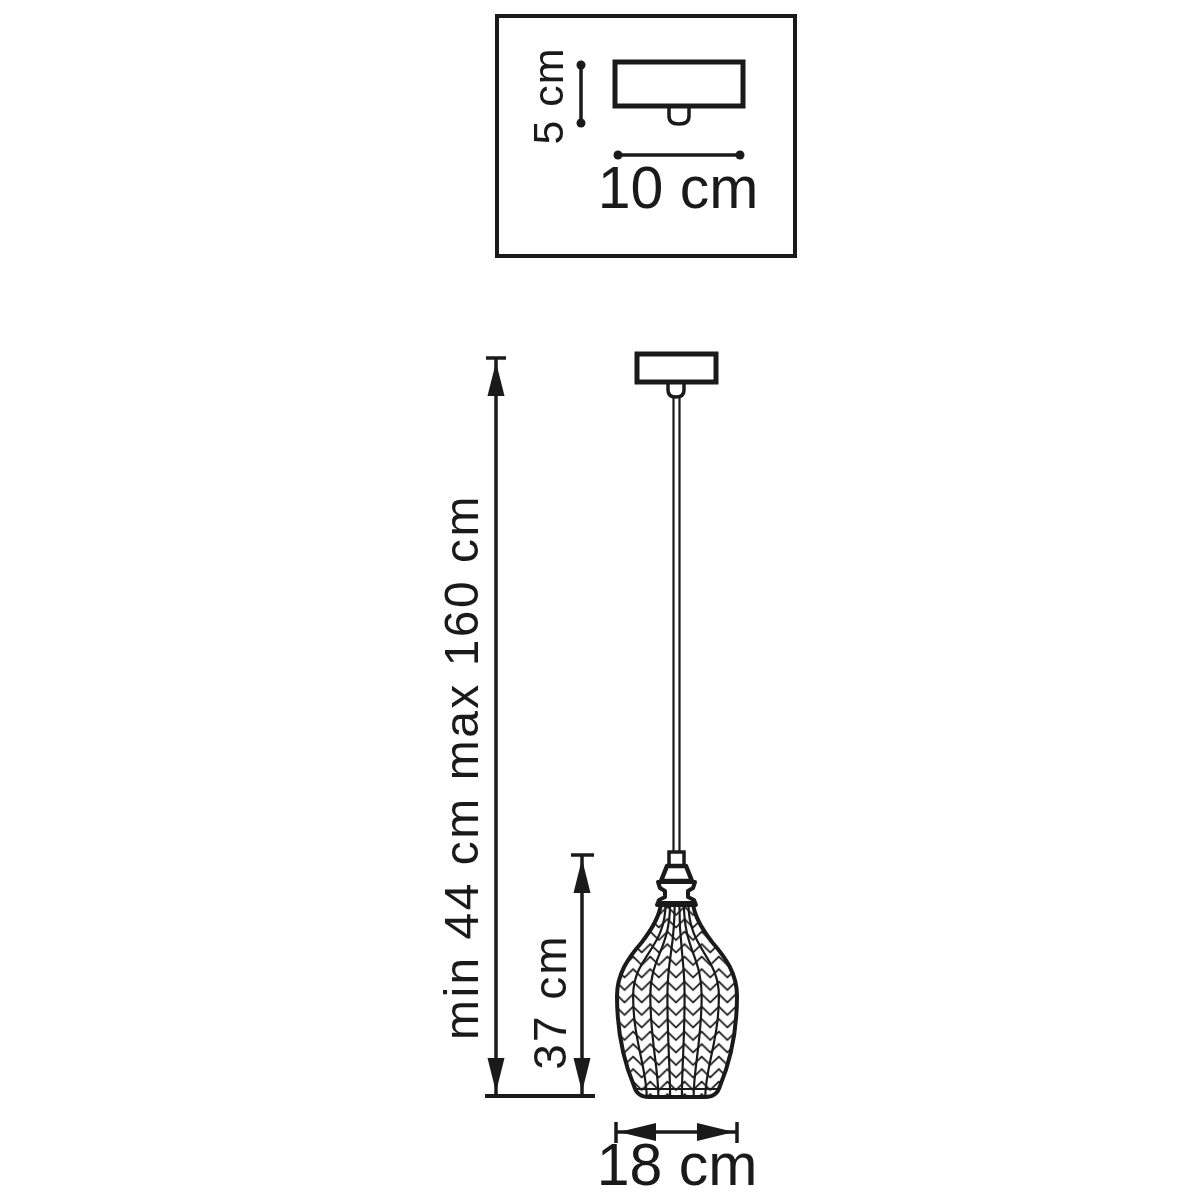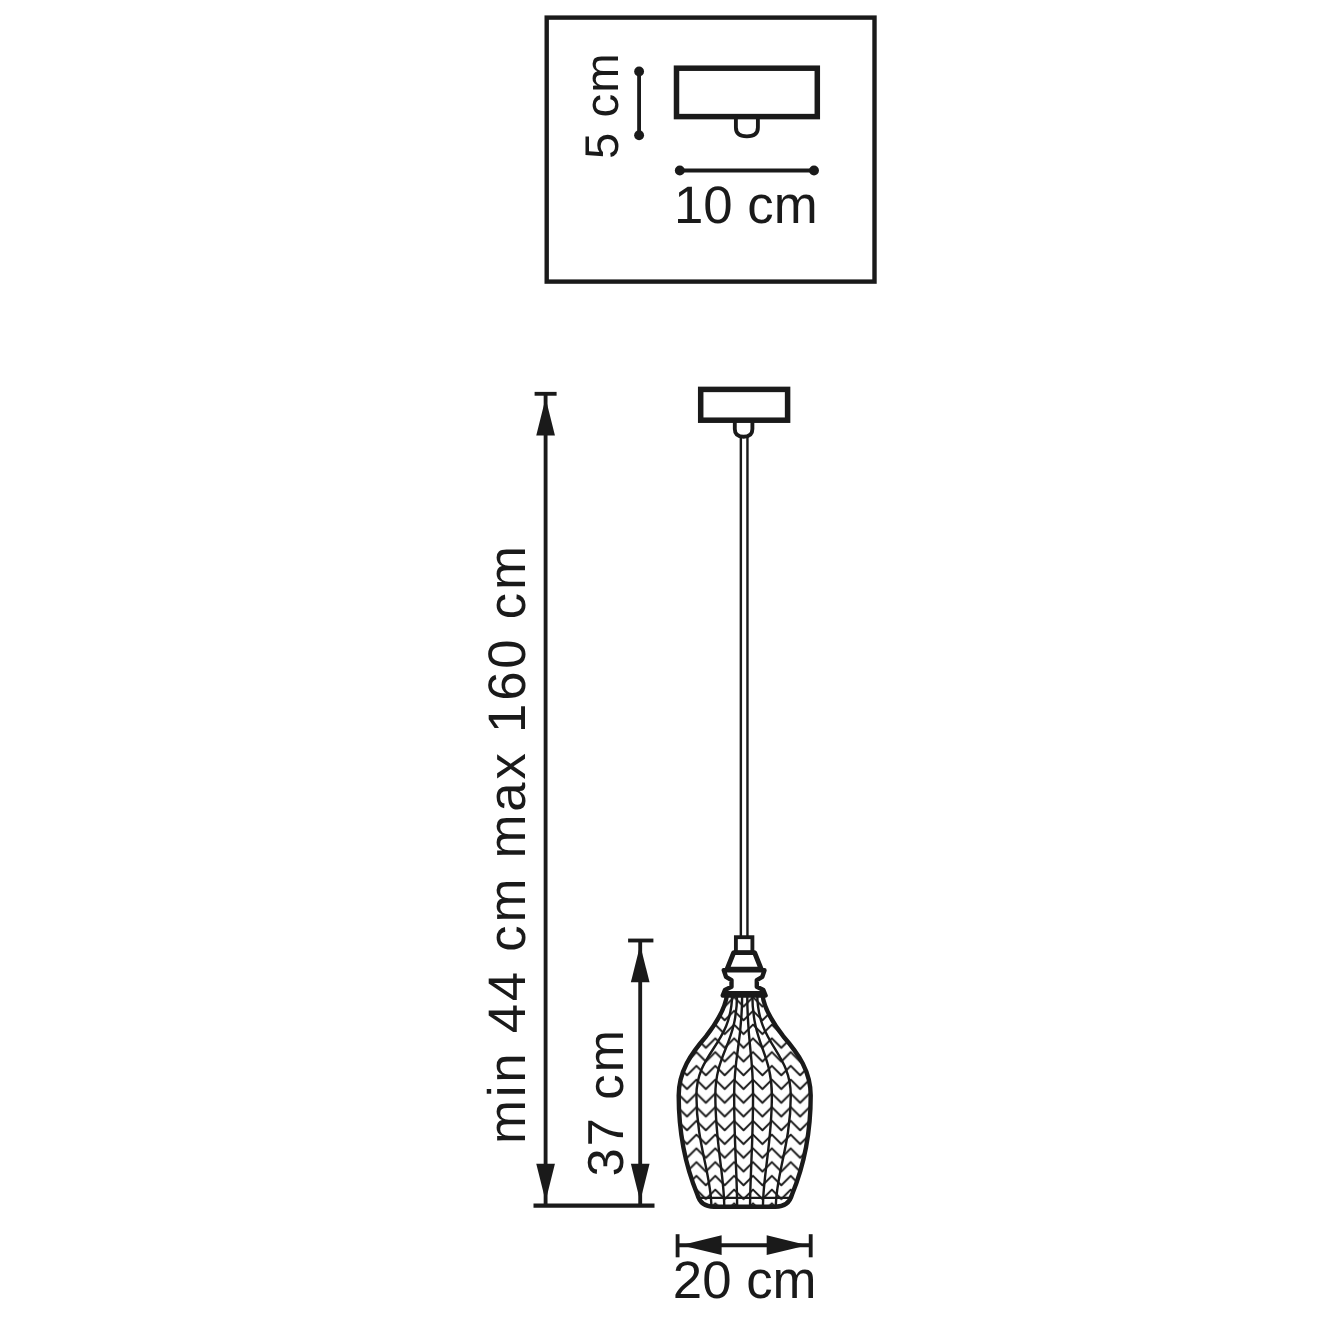--- a/index.html
+++ b/index.html
@@ -12,21 +12,21 @@
   }
   .stage { position:absolute; left:0; top:0; width:1200px; height:1200px; }
   svg { position:absolute; left:0; top:0; }
   .dim-label {
     position:absolute; color:var(--line);
     white-space:nowrap; line-height:1;
     transform:translate(-50%,-50%);
     user-select:none;
   }
   .dim-label.rot { transform:translate(-50%,-50%) rotate(-90deg); }
-  .fs-h { font-size:48px; }              
+  .fs-h { font-size:59px; }              
   .fs-v { font-size:46px; letter-spacing:2px; }  
   .fs-v-long { font-size:48px; letter-spacing:2.5px; }
   .fs-inset { font-size:43px; letter-spacing:1px; }
 </style>
 </head>
 <body>
 
 <div class="stage">
 
   <svg width="1200" height="1200" viewBox="0 0 1200 1200">
@@ -117,15 +117,15 @@
   </svg>
 
   <div class="dim-label rot fs-inset" style="left:548px; top:96px;">5 cm</div>
 
   <div class="dim-label fs-h" style="left:678px; top:188px;">10 cm</div>
 
   <div class="dim-label rot fs-v-long" style="left:462px; top:767px;">min 44 cm max 160 cm</div>
 
   <div class="dim-label rot fs-v" style="left:550px; top:1002px;">37 cm</div>
 
-  <div class="dim-label fs-h" style="left:677px; top:1165px;">20 cm</div>
+  <div class="dim-label fs-h" style="left:677px; top:1165px;">18 cm</div>
 
 </div>
 
 </body></html>

